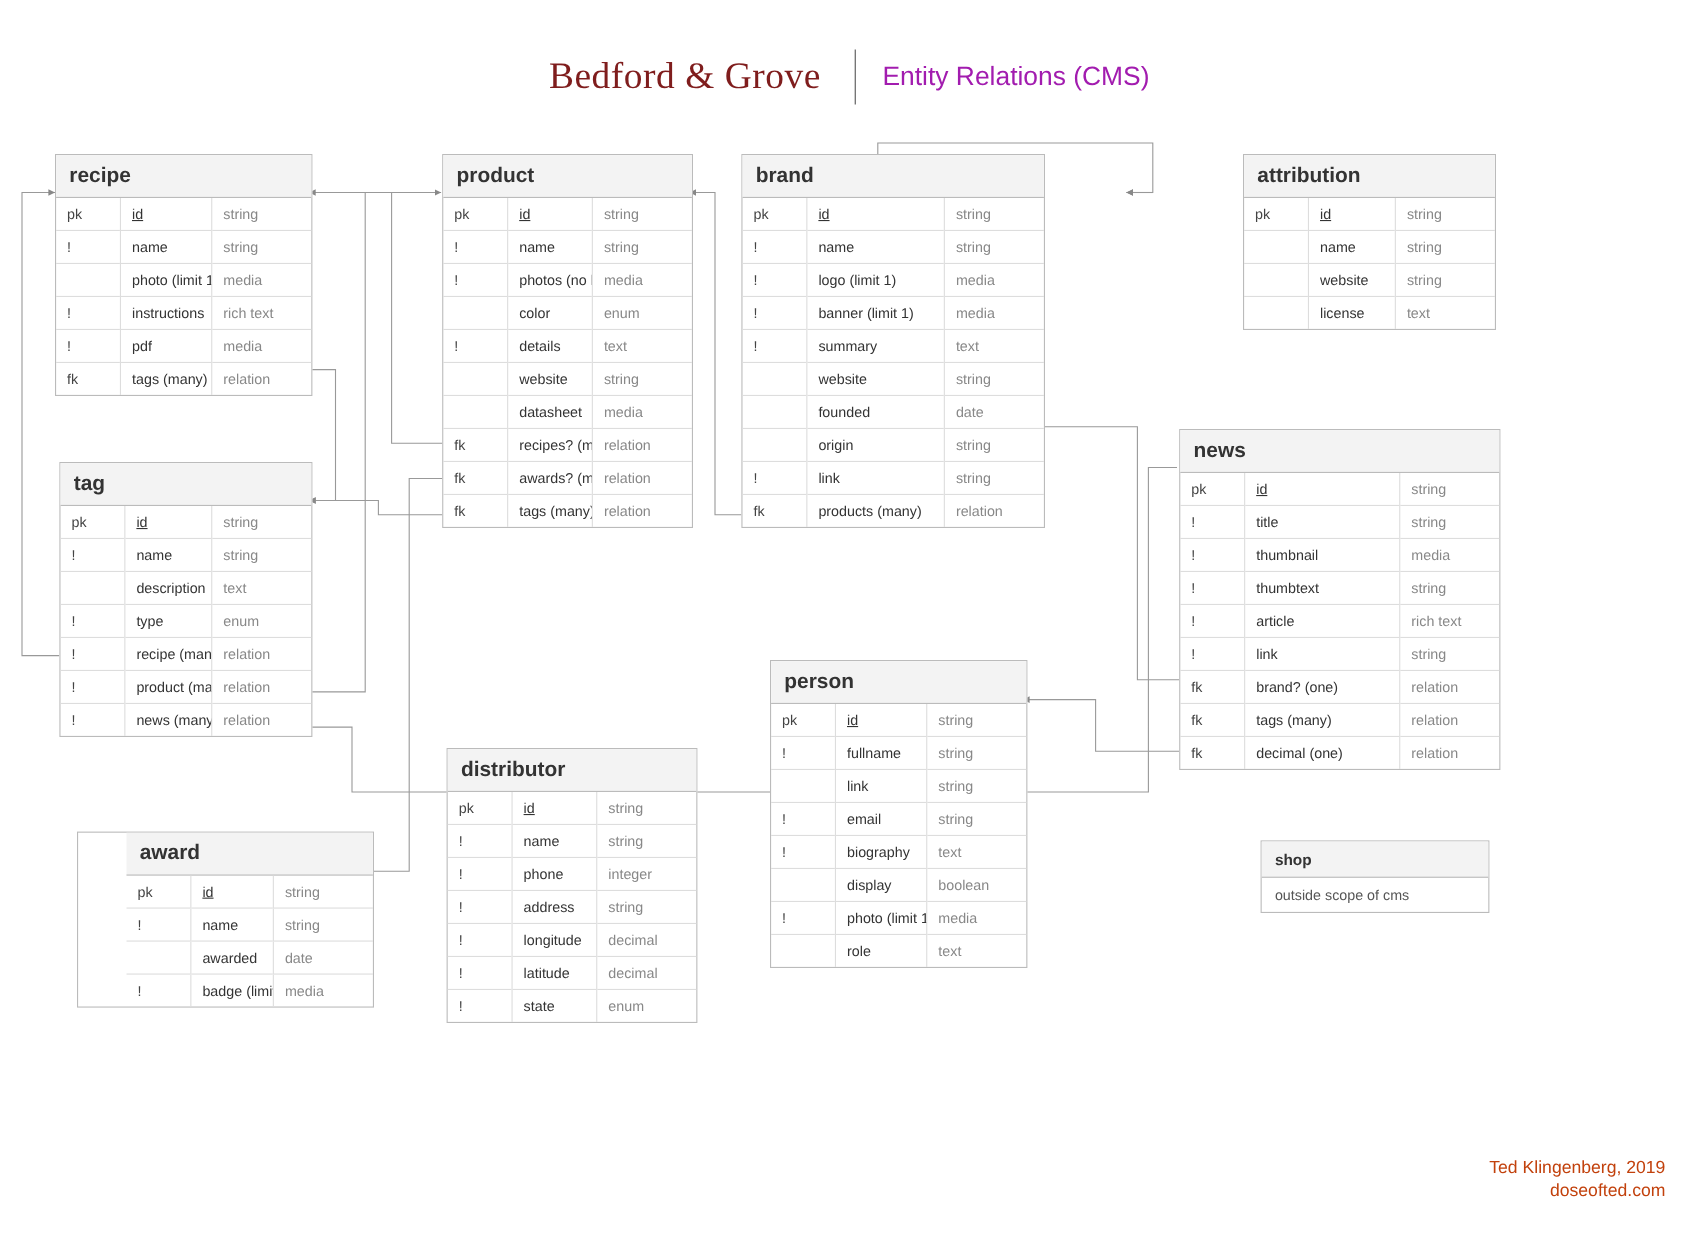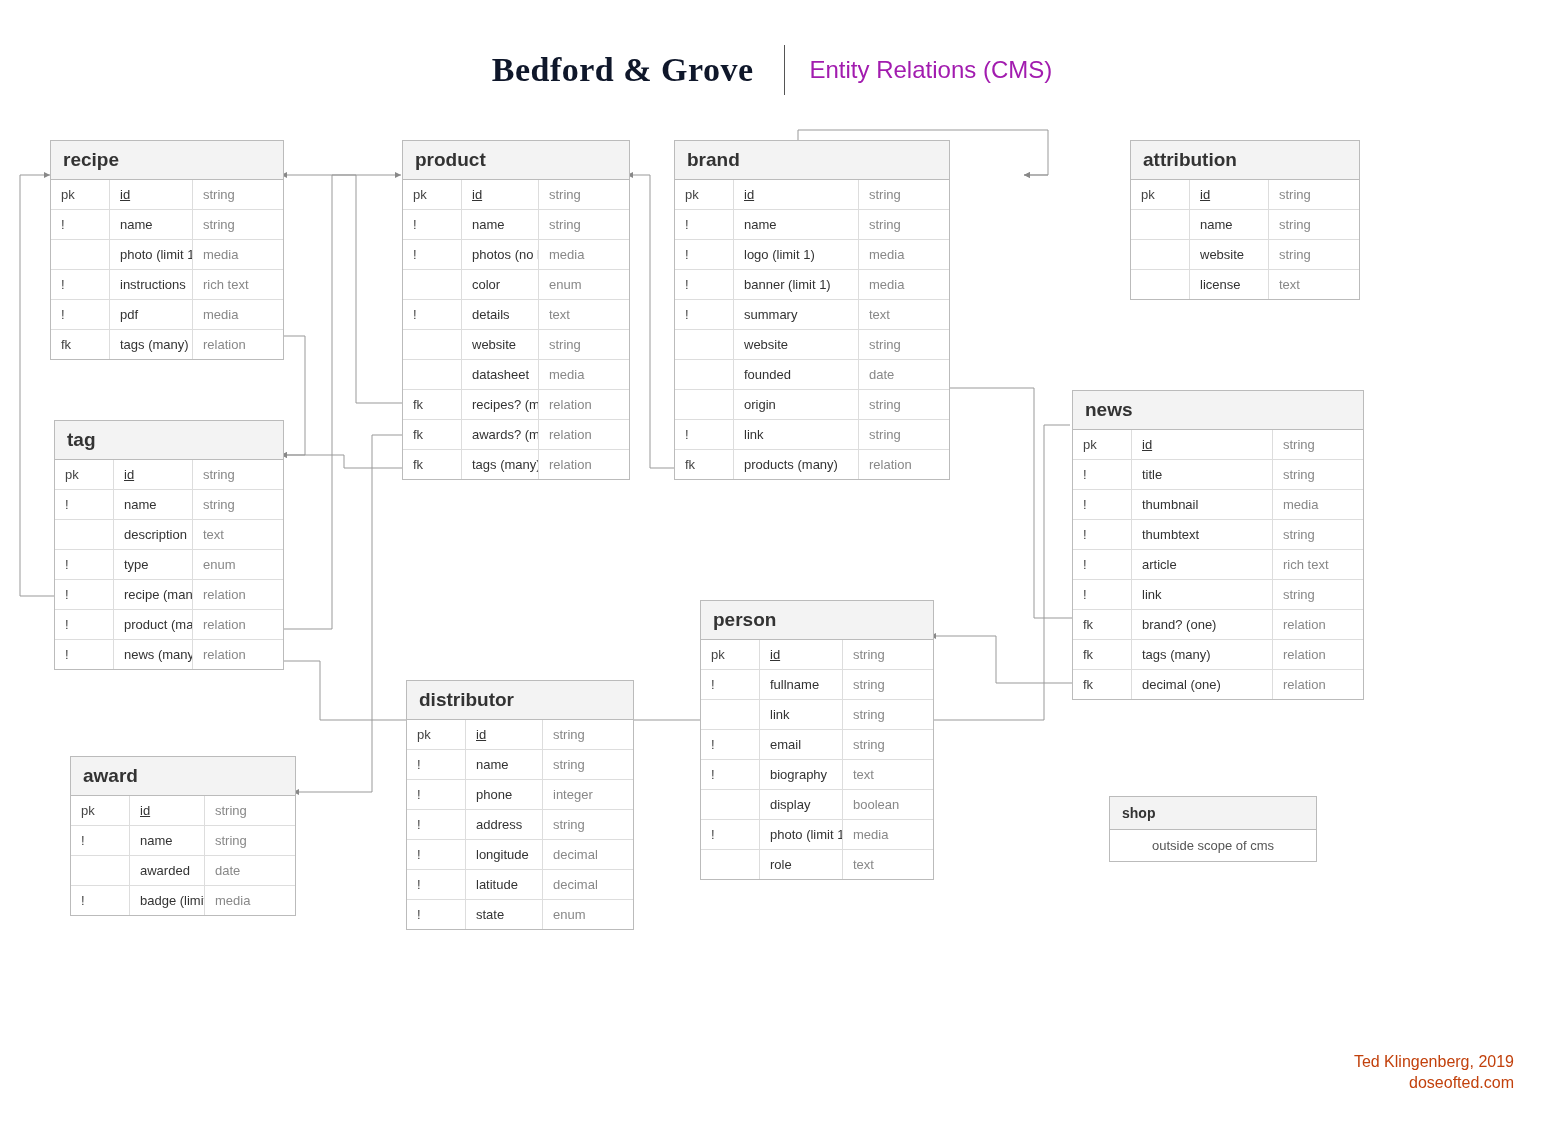--- a/index.html
+++ b/index.html
@@ -14,26 +14,25 @@
   .header {
     position: absolute;
     top: 45px;
     left: 0;
     width: 100%;
     text-align: center;
   }
   .header .brand {
     font-family: Georgia, "Times New Roman", serif;
     font-size: 34px;
-    color: #0f172a;
+    color: #7f1d1d;
     letter-spacing: 0.5px;
     display: inline-block;
     vertical-align: middle;
     padding-right: 20px;
-    font-weight: bold;
   }
   .header .divider {
     display: inline-block;
     vertical-align: middle;
     width: 0;
     height: 50px;
     border-left: 1px solid #555;
     margin: 0 6px;
   }
   .header .subtitle {
@@ -84,21 +83,20 @@
     font-weight: bold;
     font-size: 14px;
     padding: 8px 12px;
     background: #f3f3f3;
     border-bottom: 1px solid #bbb;
   }
   .shop .body {
     font-size: 13px;
     color:#555;
     padding: 8px 12px;
-    text-align: center;
   }
 
   .credit {
     position: absolute;
     right: 30px;
     bottom: 30px;
     text-align: right;
     font-size: 16px;
     color: #c2410c;
     line-height: 1.3;
@@ -228,21 +226,21 @@
         </tr>
         <tr>
           <td class="key">!</td>
           <td class="field">news (many)</td>
           <td class="type">relation</td>
         </tr>
       </tbody>
     </table>
 </div>
 
-<div class="entity" style="left:70px; top:756px; width:224px;">
+<div class="entity" style="left:70px; top:756px; width:224px;padding-left:44px;">
   <div class="title">award</div>
   <table>
       <tbody>
         <tr>
           <td class="key">pk</td>
           <td class="field"><span class="underline">id</span></td>
           <td class="type">string</td>
         </tr>
         <tr>
           <td class="key">!</td>
@@ -544,21 +542,21 @@
         </tr>
         <tr>
           <td class="key">fk</td>
           <td class="field">decimal (one)</td>
           <td class="type">relation</td>
         </tr>
       </tbody>
     </table>
 </div>
 
-<div class="shop" style="left:1109px; top:764px; width:206px;margin-top:32px;">
+<div class="shop" style="left:1146px; top:764px; width:206px;">
   <div class="title">shop</div>
   <div class="body">outside scope of cms</div>
 </div>
 
 <div class="credit">
   <div>Ted Klingenberg, 2019</div>
   <div>doseofted.com</div>
 </div>
 
 </body></html>

